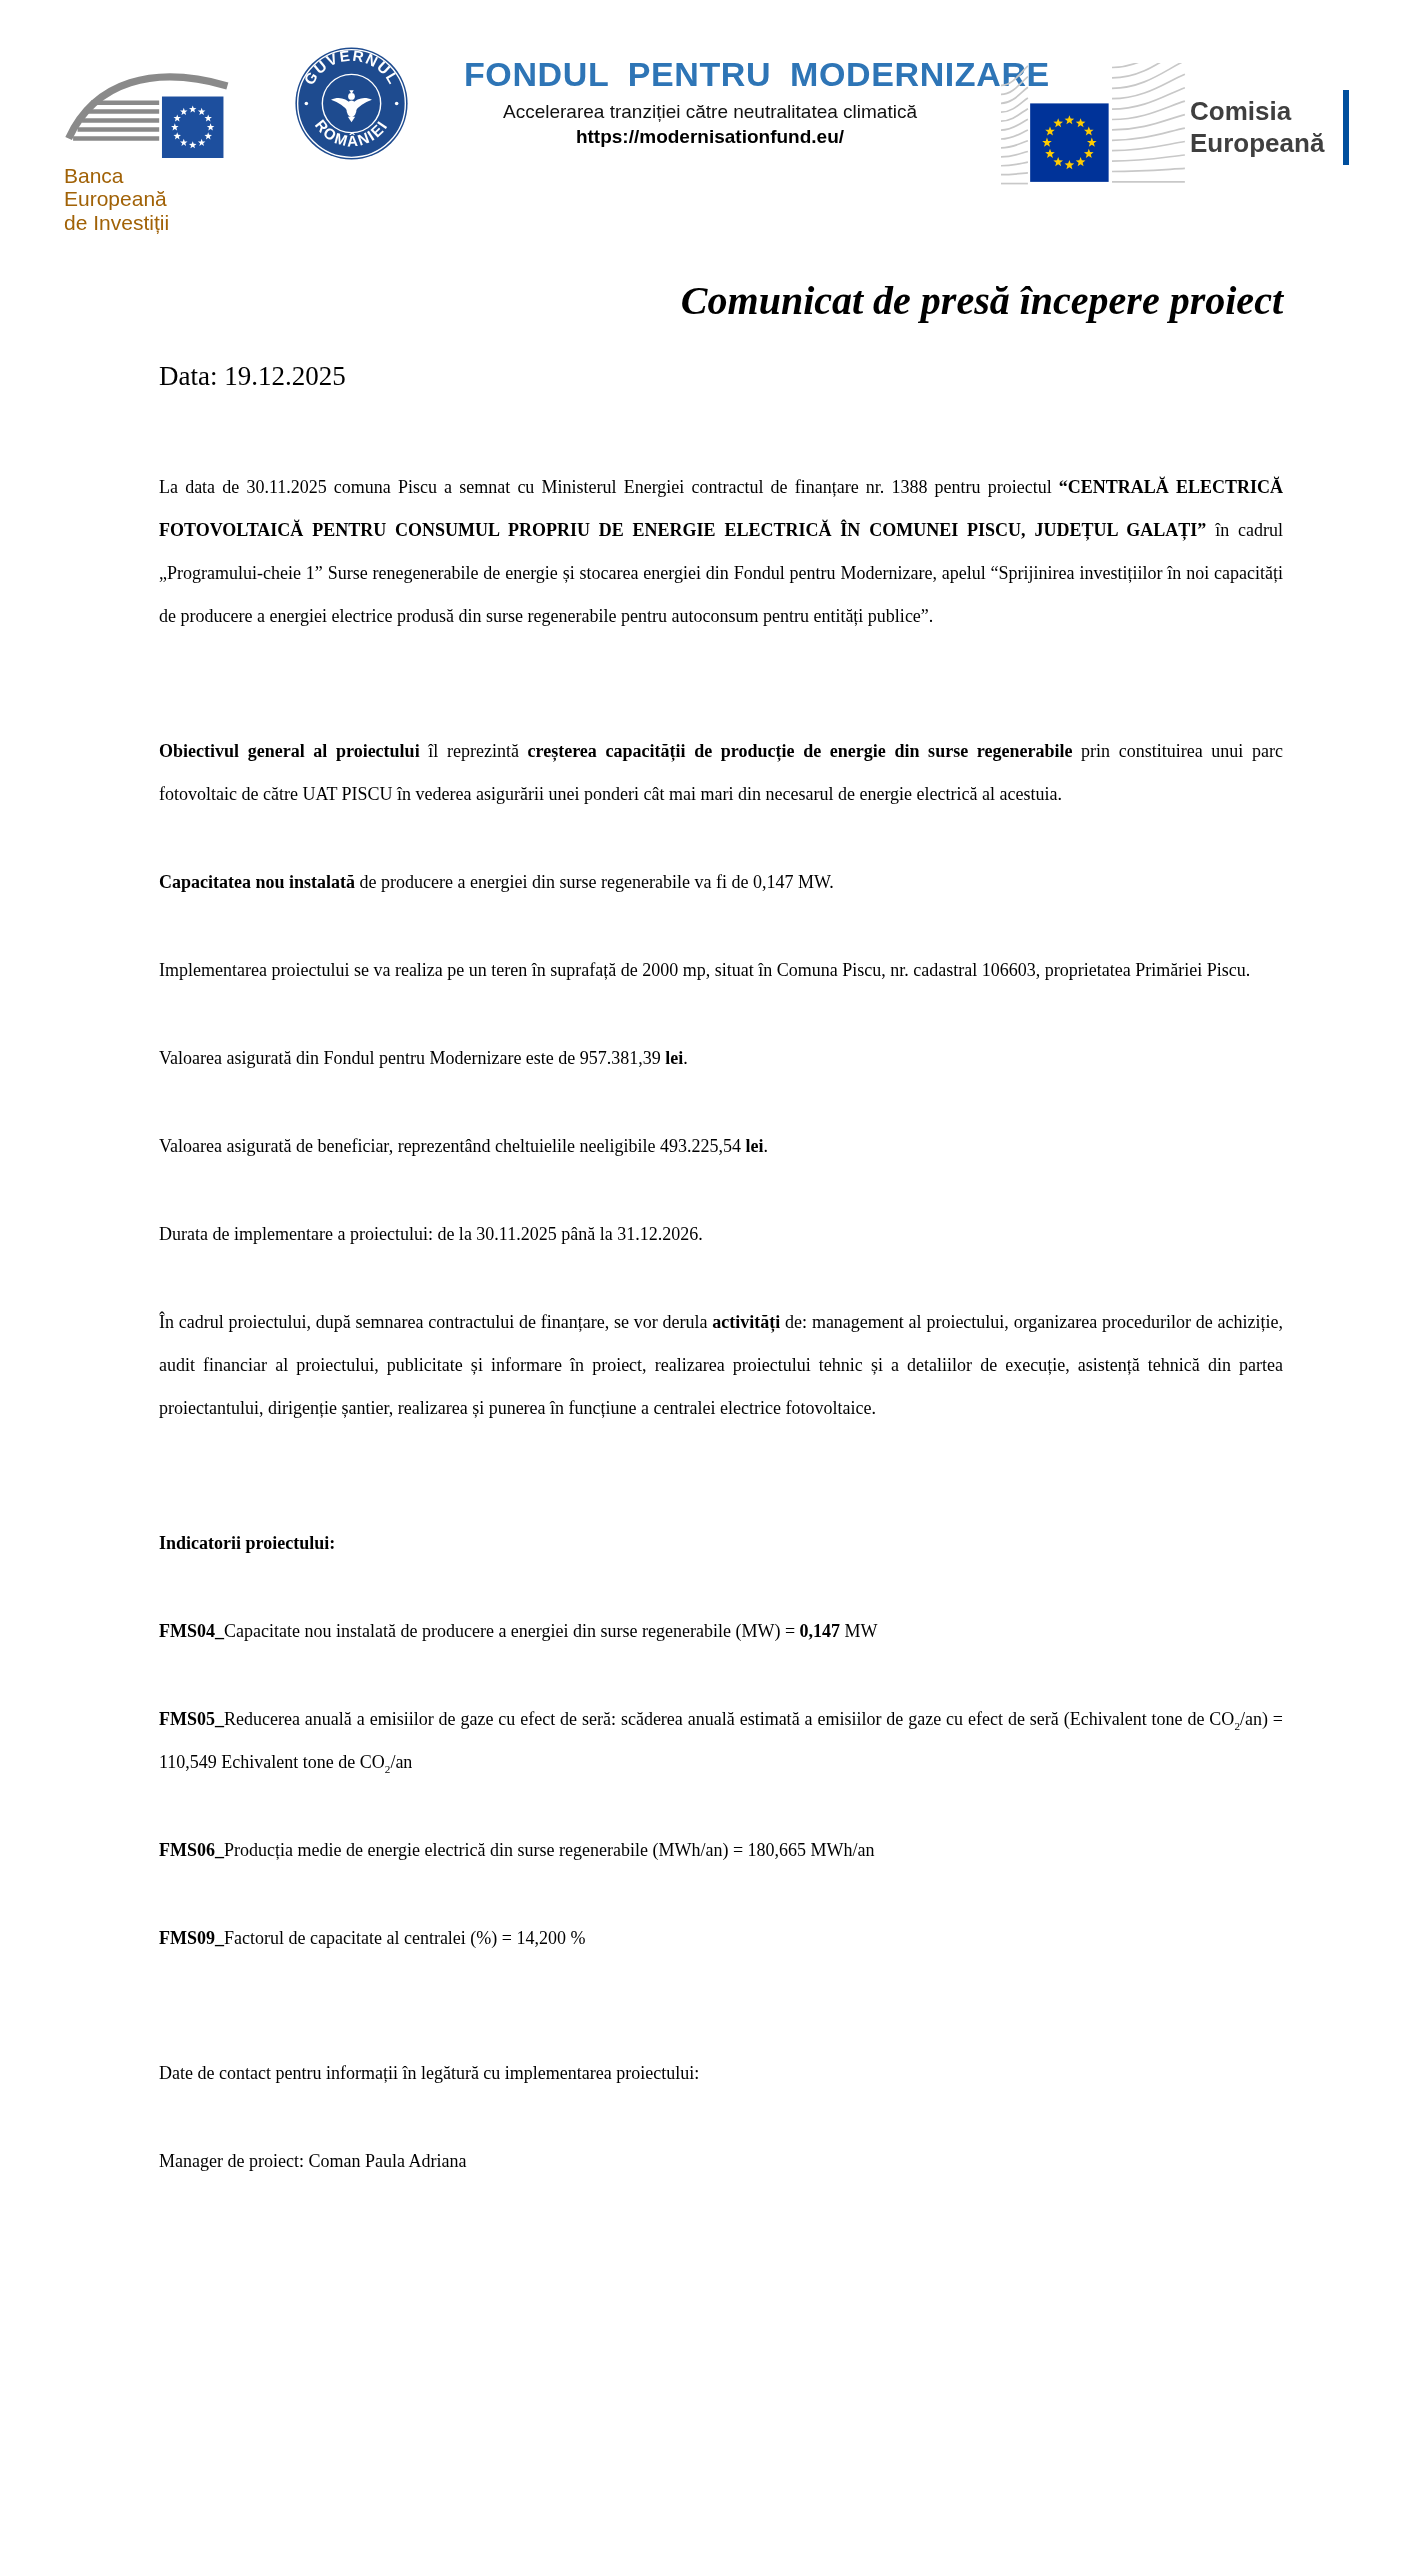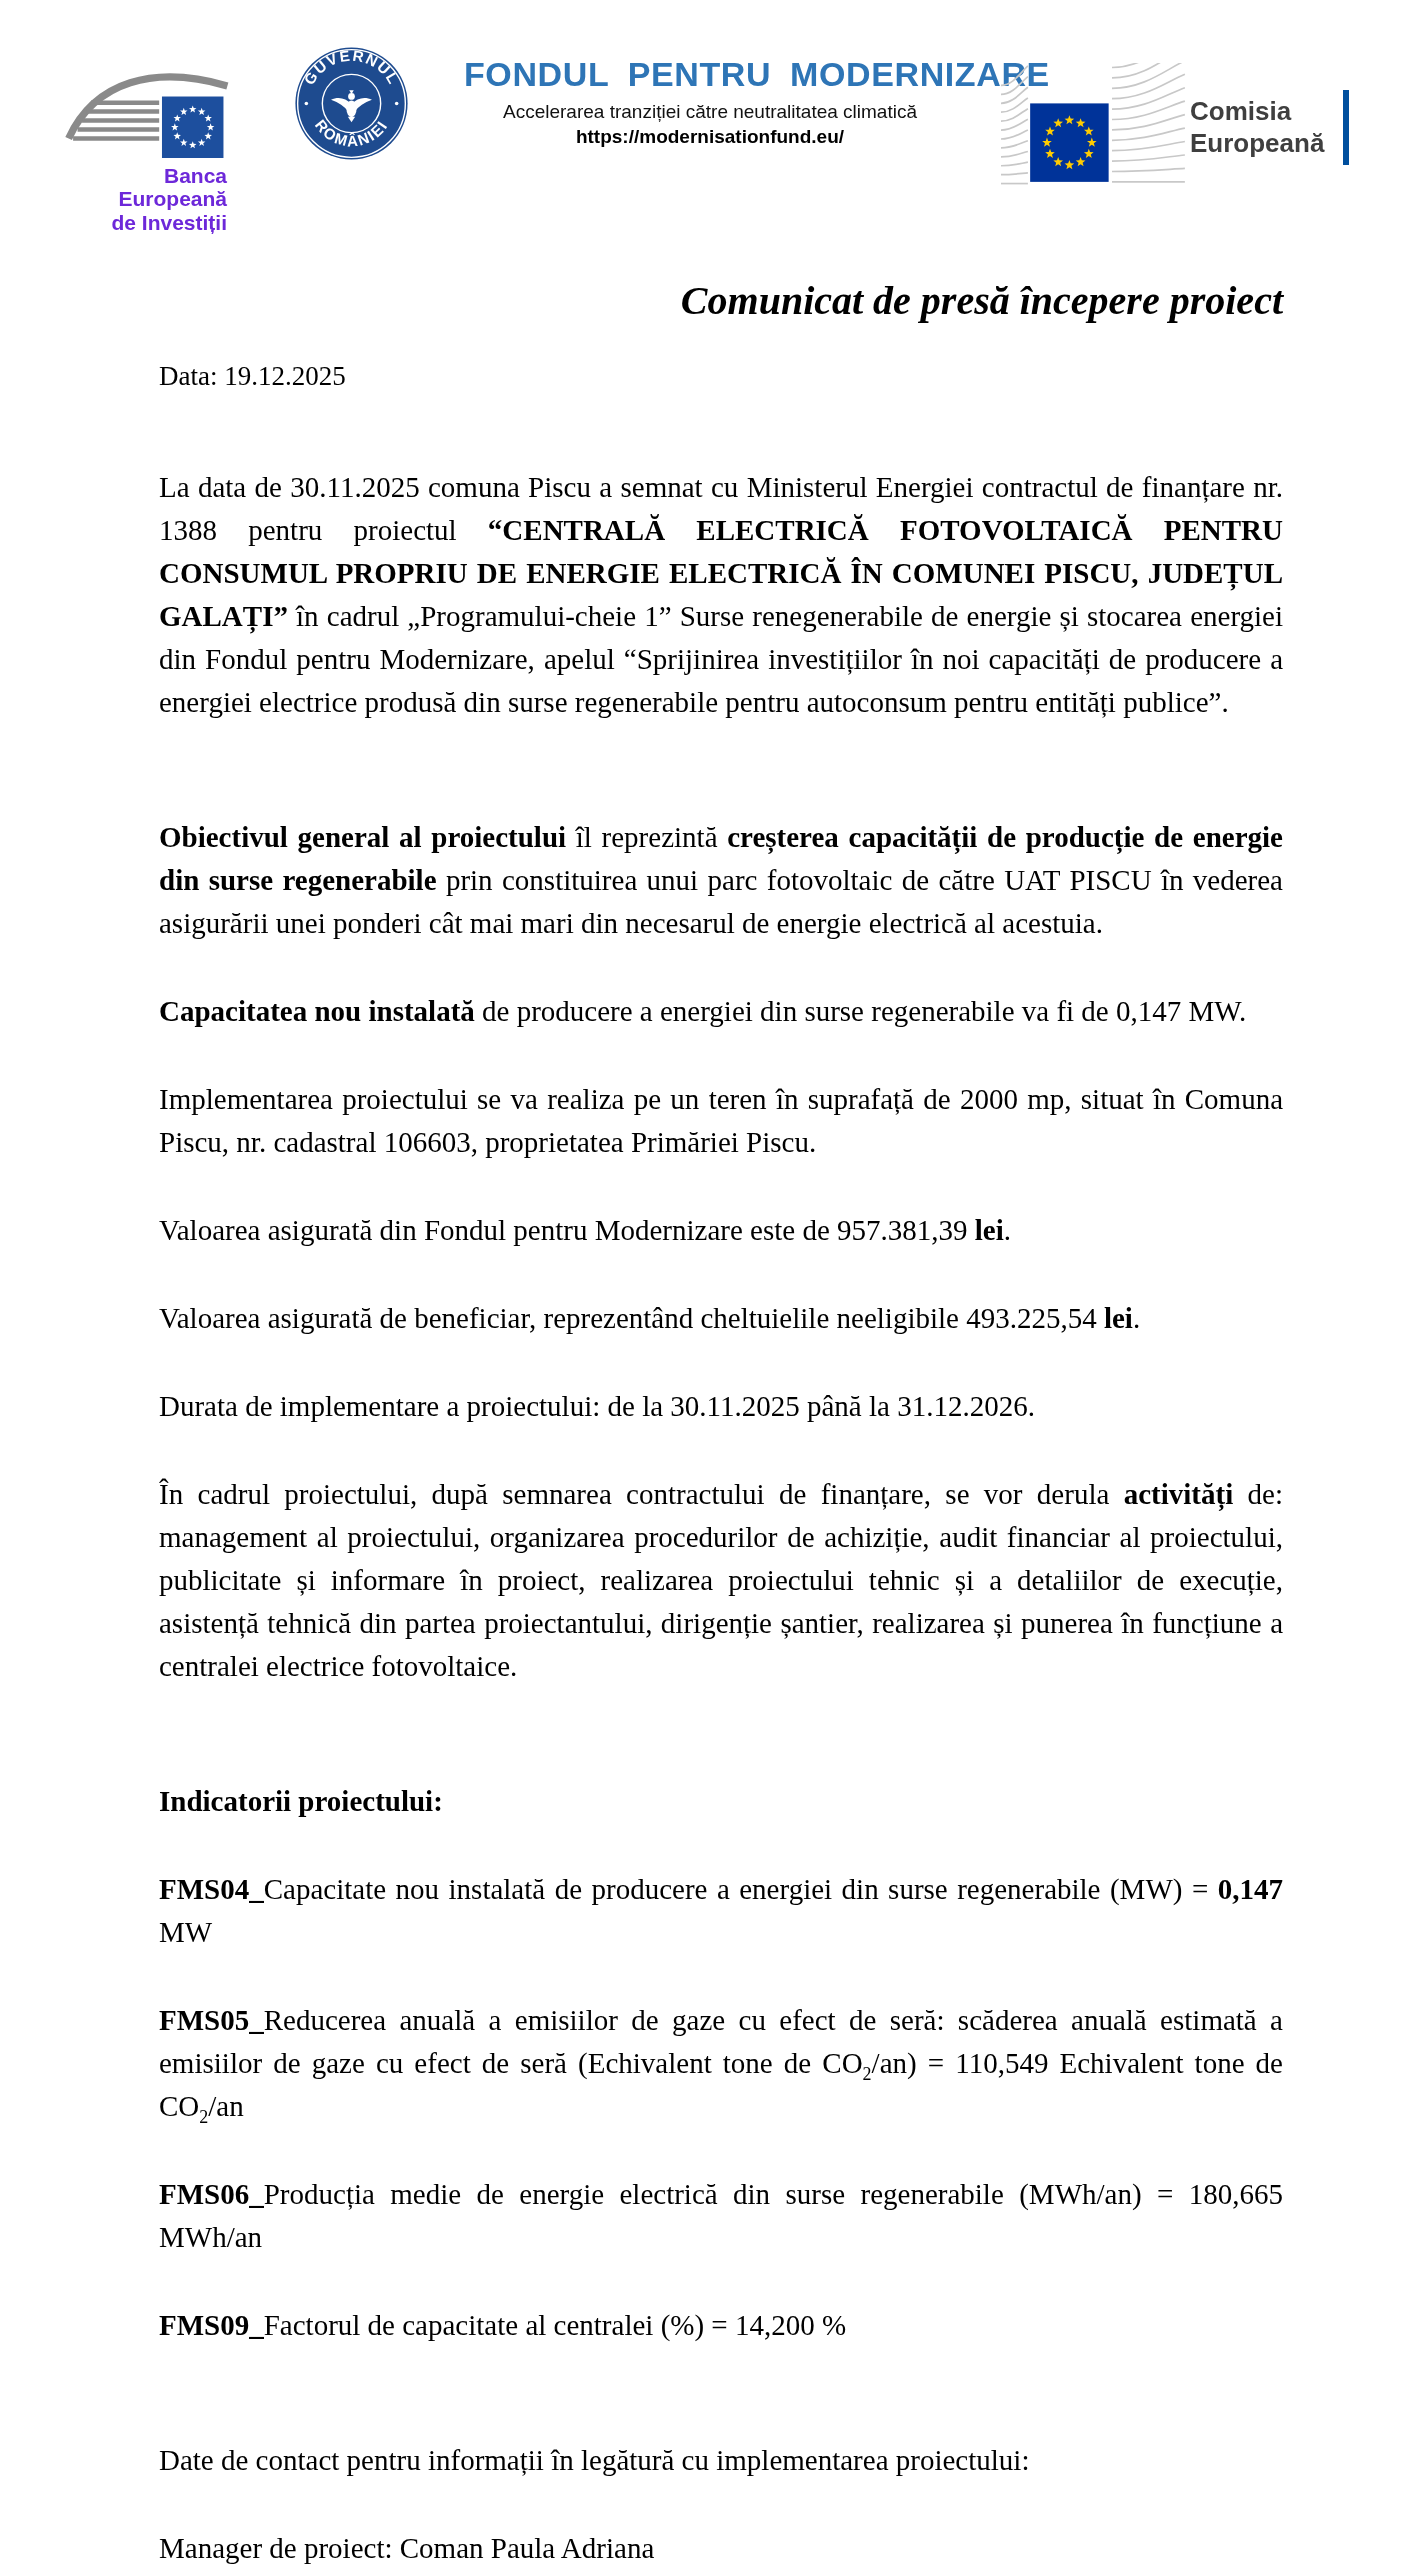--- a/index.html
+++ b/index.html
@@ -8,23 +8,23 @@
     background:#ffffff; overflow:hidden;
     font-family:"Liberation Serif", serif; color:#000;
   }
 
   
   .header { position:absolute; top:0; left:0; width:1426px; height:263px; }
 
   .eib { position:absolute; left:64px; top:49px; width:168px; }
   .eib svg { display:block; }
   .eib-caption {
-    margin-top:5.6px; width:163px; text-align:right;
-    font-family:"Liberation Sans", sans-serif; font-weight:bold;
-    font-size:21px; line-height:1.12; color:#6d28d9;
+    margin-top:5.6px; width:163px; text-align:left;
+    font-family:"Liberation Sans", sans-serif; font-weight:normal;
+    font-size:21px; line-height:1.12; color:#a16207;
   }
 
   .gov { position:absolute; left:294px; top:46px; }
 
   .fund {
     position:absolute; left:464px; top:55px; width:492px; text-align:center;
     font-family:"Liberation Sans", sans-serif;
   }
   .fund-title { color:#2e75b6; font-weight:bold; font-size:34px; letter-spacing:0.6px; word-spacing:9px; white-space:nowrap; }
   .fund-sub   { color:#111111; font-weight:normal; font-size:19px; margin-top:6.7px; }
@@ -41,21 +41,21 @@
   .content { position:relative; padding:277px 143px 0 159px; }
 
   .doc-title {
     text-align:right; font-weight:bold; font-size:40px; line-height:1.2; margin:0;font-style:italic;
   }
   .date-line {
     font-size:27px; margin-top:36px;
   }
 
   .para {
-    font-size:29px; line-height:43px; text-align:justify; margin:45px 0 0 0;
+    font-size:18px; line-height:43px; text-align:justify; margin:45px 0 0 0;
   }
   .para b { font-weight:bold; }
   .para sub { font-size:0.62em; line-height:0; }
   .mt-first   { margin-top:74px; }
   .mt-section { margin-top:92px; }
 </style>
 </head>
 <body>
 
 <div class="page">

